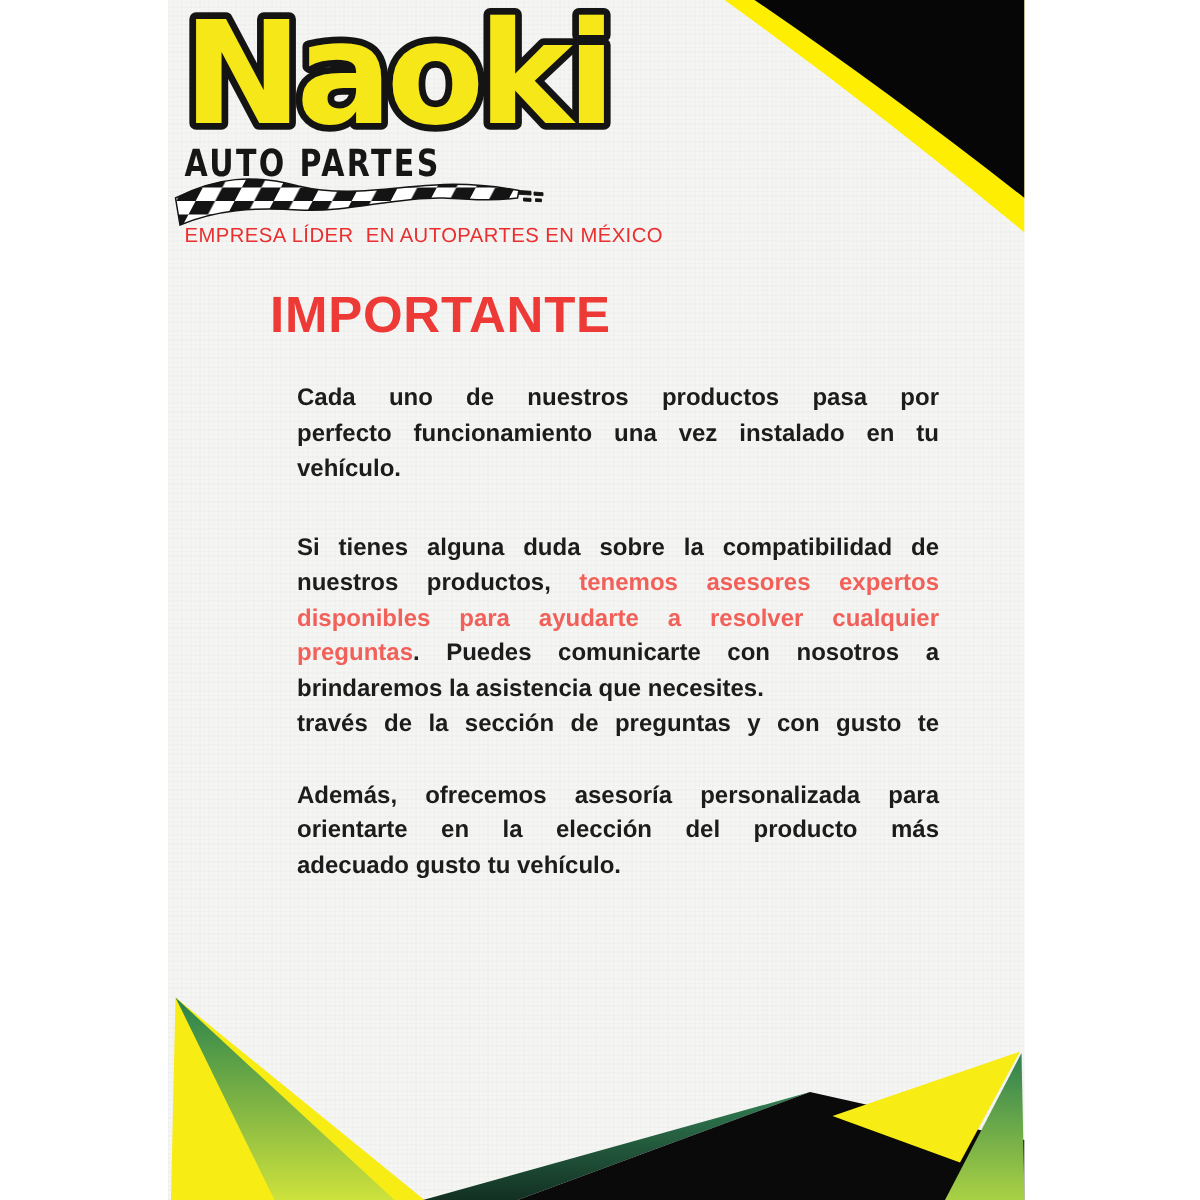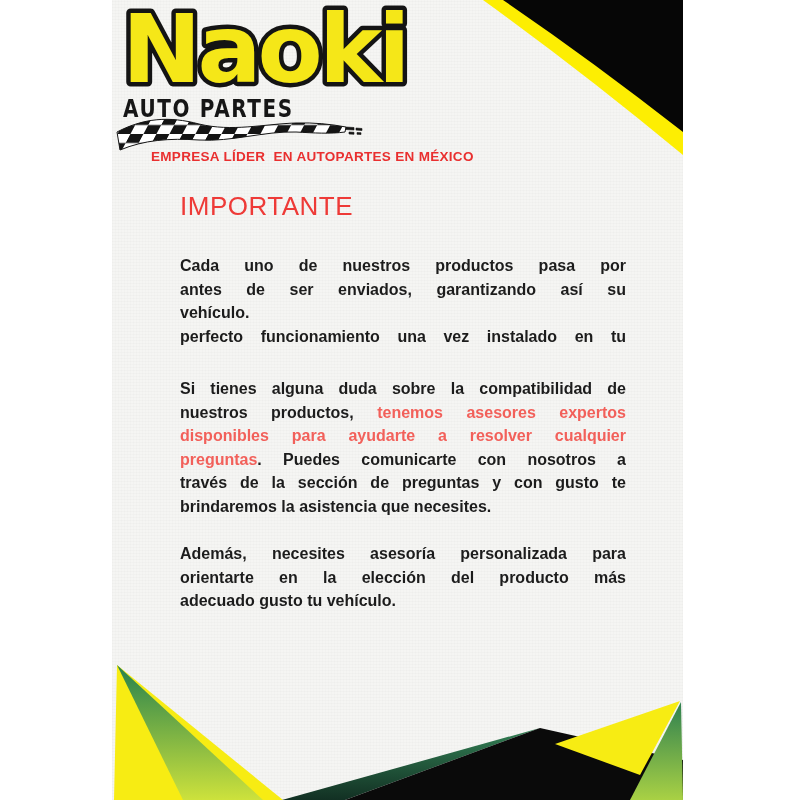--- a/index.html
+++ b/index.html
@@ -8,30 +8,30 @@
   .card{position:absolute;left:112px;top:0;width:571px;height:800px;background:#f5f5f3;
         background-image:repeating-linear-gradient(0deg,rgba(0,0,0,.015) 0 1px,transparent 1px 3px),
                          repeating-linear-gradient(90deg,rgba(0,0,0,.013) 0 1px,transparent 1px 3px);}
   .abs{position:absolute;}
   .corner-svg{right:0;top:0;}
   .logo-svg{left:4px;top:2px;}
   .subtext{left:11px;top:94px;font-family:"DejaVu Sans",sans-serif;font-weight:bold;
            font-size:25px;letter-spacing:2px;color:#161616;transform:scaleX(.8);
            transform-origin:left top;white-space:pre;}
   .flag-svg{left:2px;top:116px;}
-  .tagline{left:11px;top:149px;font-weight:bold;font-size:13.5px;letter-spacing:.3px;
-           color:#e92f2f;white-space:pre;margin-left:28px;}
-  .title{left:68px;top:192px;margin:0;font-weight:normal;font-size:26px;line-height:1.1;
+  .tagline{left:11px;top:149px;font-weight:normal;font-size:13.5px;letter-spacing:.3px;
+           color:#e92f2f;white-space:pre;}
+  .title{left:68px;top:192px;margin:0;font-weight:bold;font-size:34px;line-height:1.1;
          letter-spacing:.5px;color:#ee3a37;}
   .text-block{left:68px;top:254px;width:446px;color:#1c1c1c;font-weight:bold;
               font-size:16px;line-height:23.5px;}
   .para{margin:0 0 29px 0;}
   .para.p2{margin-bottom:24px;}
   .para.p3{margin-bottom:0;}
-  .jline{text-align:justify;text-align-last:justify;}
+  .jline{text-align:justify;text-align-last:justify;margin-left:18px;}
   .jline.last{text-align-last:auto;}
   .hl{color:#f2605a;}
   .bottom-svg{left:0;top:660px;}
 </style>
 </head>
 <body>
 
 <div class="canvas">
   <div class="card">
 
@@ -63,48 +63,47 @@
     </svg>
 
     <div class="abs tagline">EMPRESA LÍDER  EN AUTOPARTES EN MÉXICO</div>
 
     <h1 class="abs title">IMPORTANTE</h1>
 
     <div class="abs text-block">
 
       <div class="para p1">
         <div class="jline">Cada uno de nuestros productos pasa por</div>
-        <div class="jline">antes de ser enviados, garantizando así su</div>
+        <div class="jline">perfecto funcionamiento una vez instalado en tu</div>
         <div class="jline last">vehículo.</div>
-        <div class="jline">perfecto funcionamiento una vez instalado en tu</div>
       </div>
 
       <div class="para p2">
         <div class="jline">
           <span>Si tienes alguna duda sobre la compatibilidad de</span>
         </div>
         <div class="jline">
           <span>nuestros productos, </span><span class="hl">tenemos asesores expertos</span>
         </div>
         <div class="jline">
           <span class="hl">disponibles para ayudarte a resolver cualquier</span>
         </div>
         <div class="jline">
           <span class="hl">preguntas</span><span>. Puedes comunicarte con nosotros a</span>
         </div>
+        <div class="jline last">
+          <span>brindaremos la asistencia que necesites.</span>
+        </div>
         <div class="jline">
           <span>través de la sección de preguntas y con gusto te</span>
-        </div>
-        <div class="jline last">
-          <span>brindaremos la asistencia que necesites.</span>
         </div>
       </div>
 
       <div class="para p3">
-        <div class="jline">Además, necesites asesoría personalizada para</div>
+        <div class="jline">Además, ofrecemos asesoría personalizada para</div>
         <div class="jline">orientarte en la elección del producto más</div>
         <div class="jline last">adecuado gusto tu vehículo.</div>
       </div>
 
     </div>
 
     <svg class="abs bottom-svg" width="571" height="140" viewBox="0 0 571 140">
       <defs>
         <linearGradient id="gl" x1="0" y1="0" x2="0" y2="1">
           <stop offset="0" stop-color="#27814d"></stop>

